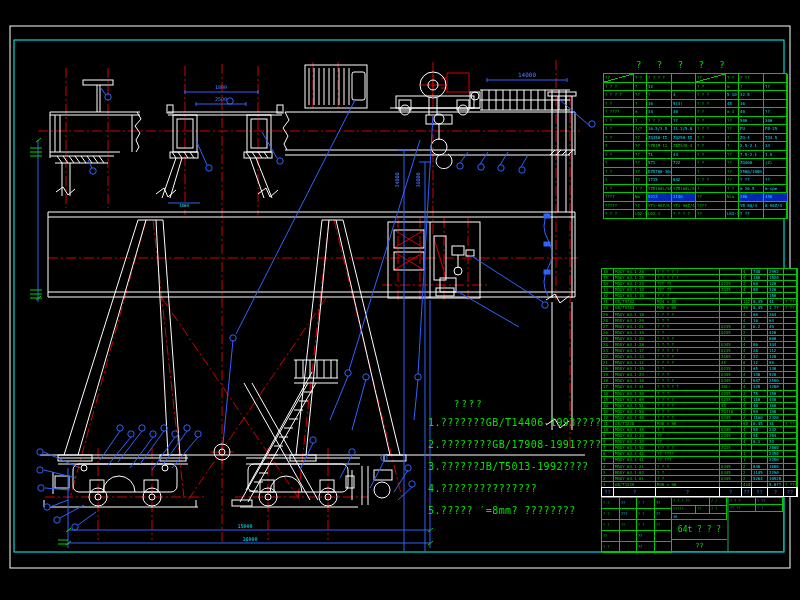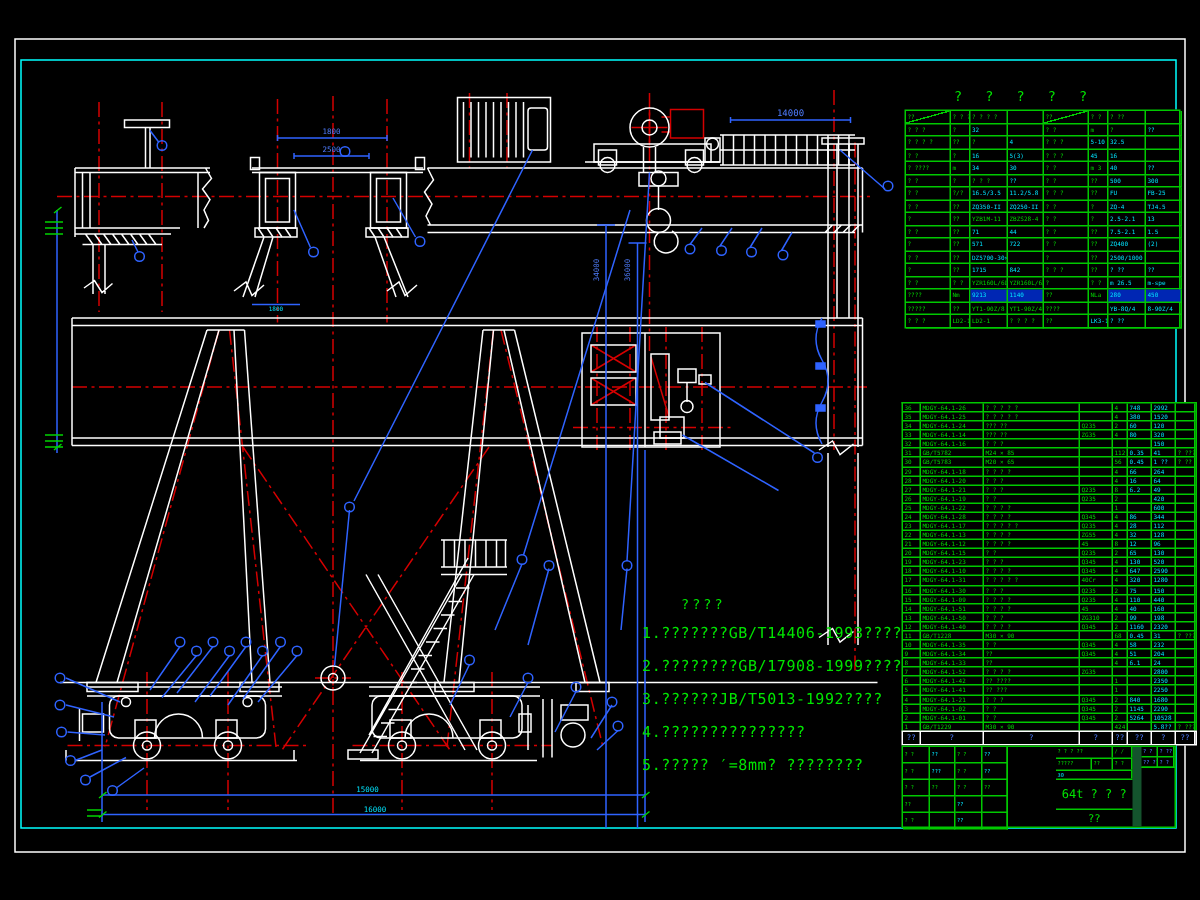--- a/index.html
+++ b/index.html
@@ -31,21 +31,21 @@
   .hc{border-right:1px solid #fff;box-sizing:border-box;color:#4f7dff;font-size:5px;
       line-height:8px;text-align:center;overflow:hidden;white-space:nowrap;}
   
   #tblock{position:absolute;left:601px;top:497px;width:183px;height:55px;border:1px solid #00c800;
           box-sizing:border-box;display:flex;background:#000;}
   #tb-a{width:70px;display:grid;grid-template-columns:18px 17px 18px 17px;grid-auto-rows:11px;
         border-right:1px solid #00c800;box-sizing:border-box;}
   .ta{border-right:1px solid #00c800;border-bottom:1px solid #00c800;box-sizing:border-box;
       color:#00d400;font-size:3.5px;line-height:10px;white-space:nowrap;overflow:hidden;padding-left:1px;}
   .ta.c{color:#00e5ff;}
-  #tb-b{width:57px;border-right:6px solid #14532d;box-sizing:border-box;display:flex;flex-direction:column;margin-left:32px;}
+  #tb-b{width:57px;border-right:2px solid #14532d;box-sizing:border-box;display:flex;flex-direction:column;}
   .tbr{border-bottom:1px solid #00c800;box-sizing:border-box;display:flex;color:#00d400;}
   .tbr>div{border-right:1px solid #00c800;box-sizing:border-box;font-size:3.5px;line-height:7px;
            white-space:nowrap;overflow:hidden;padding-left:1px;}
   #tb-name{height:20px;color:#00e400;font-size:8px;line-height:20px;text-align:center;
            border-bottom:1px solid #00c800;box-sizing:border-box;}
   #tb-sub{height:12px;color:#00e400;font-size:7px;line-height:12px;text-align:center;}
   #tb-c{flex:1;display:flex;flex-direction:column;}
   #tb-c1{height:14px;border-bottom:1px solid #00c800;box-sizing:border-box;display:grid;
          grid-template-columns:1fr 1fr;grid-auto-rows:7px;}
   .tc{border-right:1px solid #00c800;border-bottom:1px solid #00c800;box-sizing:border-box;
@@ -893,20 +893,20 @@
       </div>
       <div style="flex:1"></div>
     </div>
   </div>
 
   <div id="notes">
     <div class="ttl">????</div>
     <div>
 
     <div class="itm">1.???????GB/T14406-1993????</div>
-        <div class="itm">2.????????GB/17908-1999????</div>
+        <div class="itm">2.????????GB/17908-1991????</div>
         <div class="itm">3.??????JB/T5013-1992????</div>
         <div class="itm">4.???????????????</div>
         <div class="itm">5.????? ′=8mm? ????????</div>
       </div>
   </div>
 
 </div>
 
 </body></html>

